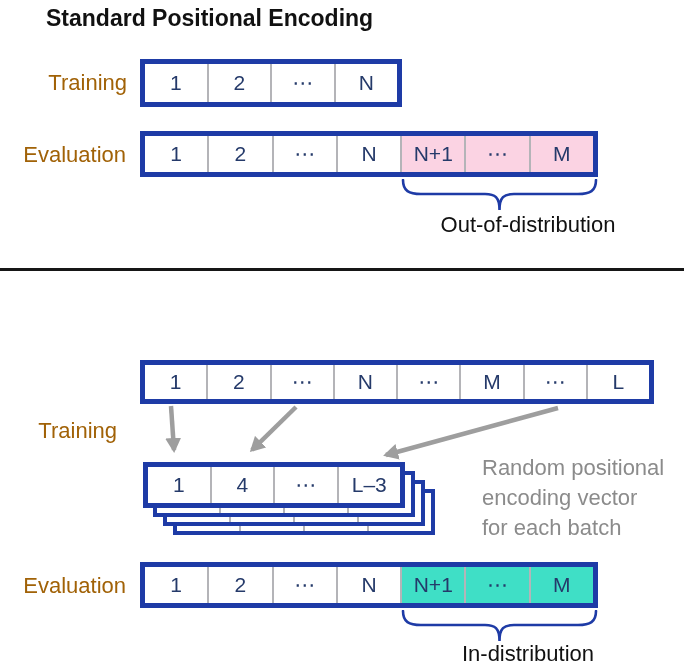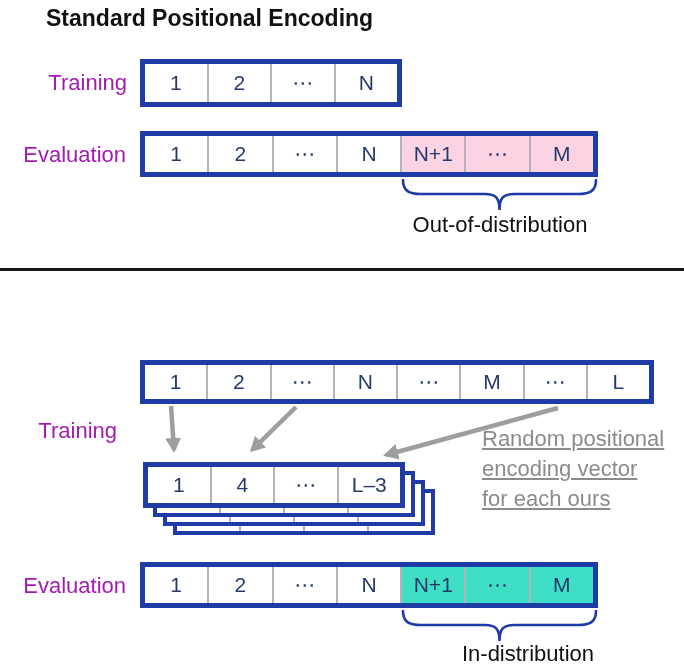--- a/index.html
+++ b/index.html
@@ -2,21 +2,21 @@
 <html><head>
 <meta charset="utf-8">
 <style>
   html,body{margin:0;padding:0;background:#ffffff;}
   #canvas{
     position:relative;width:684px;height:668px;background:#ffffff;overflow:hidden;
     font-family:"Liberation Sans",sans-serif;color:#111111;
   }
   .abs{position:absolute;}
   .sec-title{font-size:23px;font-weight:700;color:#111111;white-space:nowrap;}
-  .row-label{font-size:22px;color:#a21caf;text-align:right;white-space:nowrap;}
+  .row-label{font-size:22px;color:#a16207;text-align:right;white-space:nowrap;}
   .seq-row{
     position:absolute;display:flex;box-sizing:border-box;
     border:5px solid #1e3ba6;background:#ffffff;
   }
   .seq-row .cell{
     flex:1 1 0;display:flex;align-items:center;justify-content:center;
     font-size:21px;color:#253a6a;background:#ffffff;border-left:2px solid #b4b4b8;
     overflow:hidden;white-space:nowrap;
   }
   .seq-row .cell:first-child{border-left:none;}
@@ -51,21 +51,21 @@
       <div class="cell">⋯</div>
       <div class="cell">N</div>
       <div class="cell hl-pink">N+1</div>
       <div class="cell hl-pink">⋯</div>
       <div class="cell hl-pink">M</div>
     </div>
 
   <svg class="abs" style="left:401px;top:179px;" width="197" height="34" viewBox="0 0 197 34">
     <path d="M2,1 C2,12 8,15 20,15 L84,15 C94,15 98.5,18 98.5,31 C98.5,18 103,15 113,15 L177,15 C189,15 195,12 195,1" fill="none" stroke="#1e3ba6" stroke-width="2.6" stroke-linecap="round"></path>
   </svg>
-  <div class="abs brace-label" style="left:500px;top:212px;">Out-of-distribution</div>
+  <div class="abs brace-label" style="left:528px;top:212px;">Out-of-distribution</div>
 
   <div class="divider" style="top:268px;"></div>
 
 
   <div class="seq-row" style="left:140px;top:360px;width:514px;height:44px;">
       <div class="cell">1</div>
       <div class="cell">2</div>
       <div class="cell">⋯</div>
       <div class="cell">N</div>
       <div class="cell">⋯</div>
@@ -105,24 +105,24 @@
     <defs>
       <marker id="ah" markerUnits="userSpaceOnUse" markerWidth="18" markerHeight="16" refX="12" refY="8" orient="auto">
         <path d="M0,0 L15,8 L0,16 Z" fill="#9e9e9e"></path>
       </marker>
     </defs>
     <line x1="171" y1="56" x2="174" y2="100" stroke="#9e9e9e" stroke-width="4.5" marker-end="url(#ah)"></line>
     <line x1="296" y1="57" x2="252" y2="100" stroke="#9e9e9e" stroke-width="4.5" marker-end="url(#ah)"></line>
     <line x1="558" y1="58" x2="386" y2="105" stroke="#9e9e9e" stroke-width="4.5" marker-end="url(#ah)"></line>
   </svg>
 
-  <div class="abs note" style="left:482px;top:424px;text-decoration:underline;">
+  <div class="abs note" style="left:482px;top:453px;">
     <div>Random positional</div>
     <div>encoding vector</div>
-    <div>for each ours</div>
+    <div>for each batch</div>
   </div>
 
   <div class="abs row-label" style="left:0;top:573px;width:126px;">Evaluation</div>
   <div class="seq-row" style="left:140px;top:562px;width:458px;height:46px;">
       <div class="cell">1</div>
       <div class="cell">2</div>
       <div class="cell">⋯</div>
       <div class="cell">N</div>
       <div class="cell hl-teal">N+1</div>
       <div class="cell hl-teal">⋯</div>

